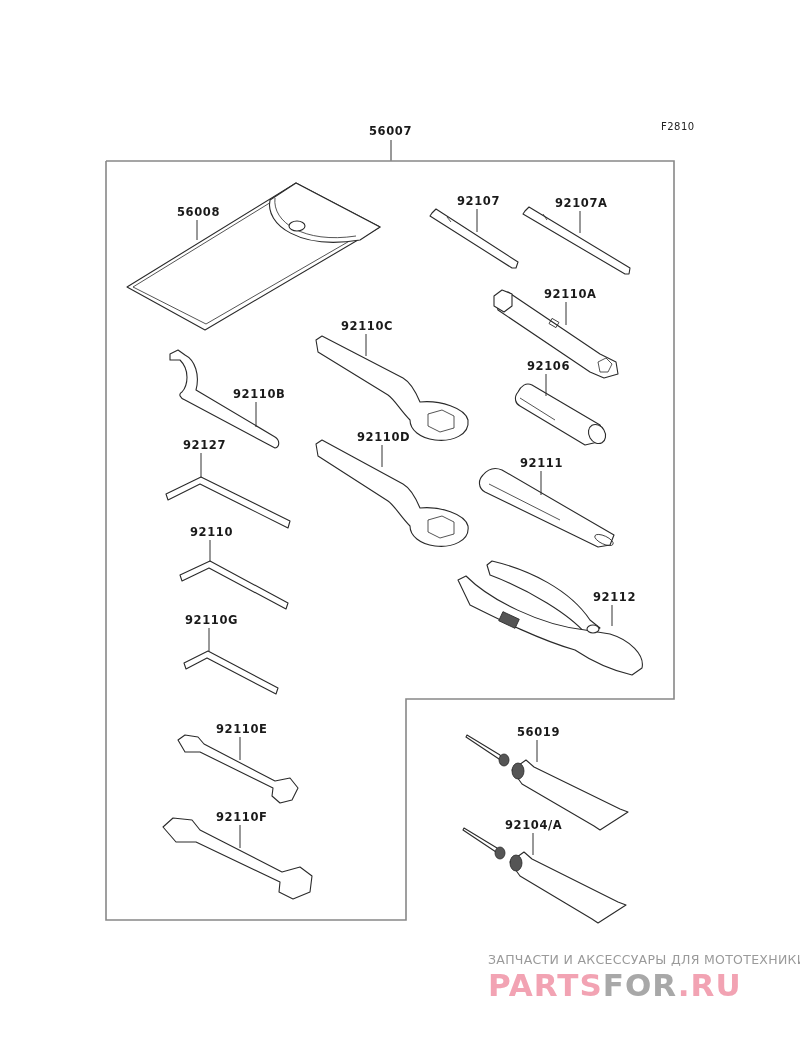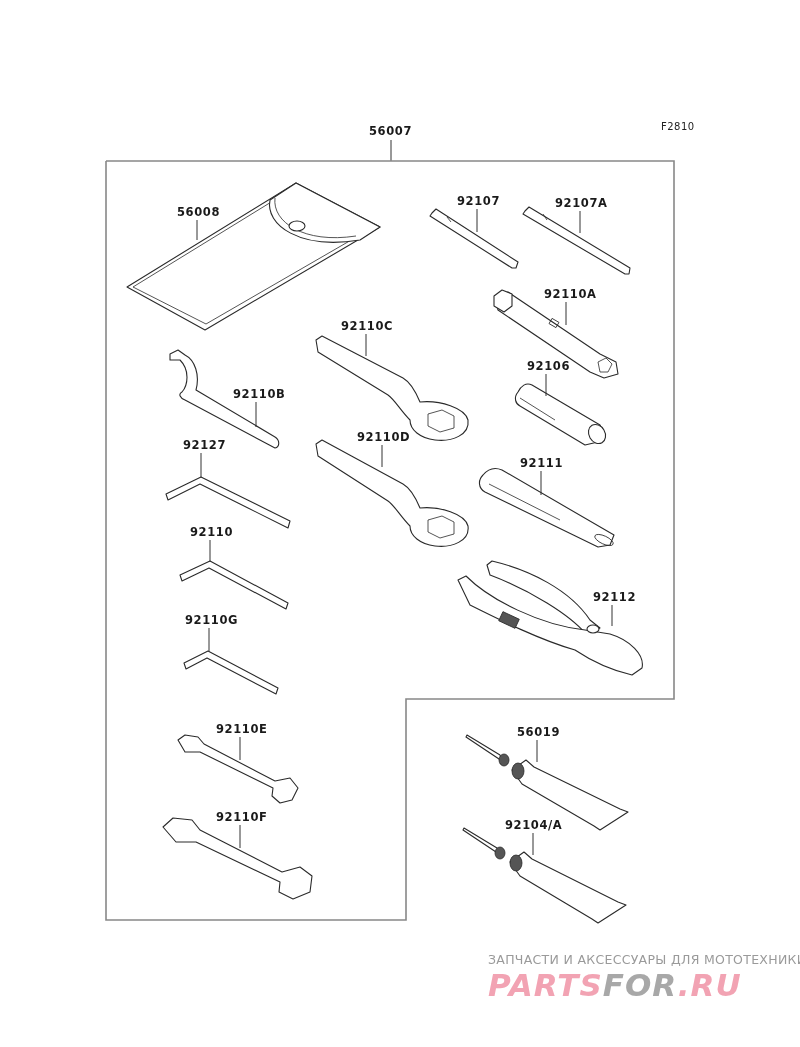--- a/index.html
+++ b/index.html
@@ -6,21 +6,21 @@
     body { width: 800px; height: 1047px; position: relative; overflow: hidden; font-family: "DejaVu Sans", sans-serif; }
     svg.diagram { position: absolute; left: 0; top: 0; }
     .lbl { font-family: "DejaVu Sans", sans-serif; font-weight: bold; font-size: 11.5px; fill: #1a1a1a; letter-spacing: 0.6px; }
     .fig { font-family: "DejaVu Sans", sans-serif; font-size: 10px; fill: #222; letter-spacing: 0.5px; }
     .lead { stroke: #333; stroke-width: 1; fill: none; }
     .part { stroke: #2a2a2a; stroke-width: 1.1; fill: #ffffff; stroke-linejoin: round; stroke-linecap: round; }
     .thin { stroke: #2a2a2a; stroke-width: 0.8; fill: none; }
     .dark { fill: #555; stroke: #2a2a2a; stroke-width: 0.8; }
     .border { stroke: #888; stroke-width: 1.6; fill: none; }
     .wm-top { position: absolute; left: 488px; top: 952px; font-family: "DejaVu Sans", sans-serif; font-size: 12.5px; color: #9a9a9a; letter-spacing: 0.3px; white-space: nowrap; }
-    .wm-main { position: absolute; left: 488px; top: 967px; font-family: "DejaVu Sans", sans-serif; font-weight: bold; font-size: 31px; letter-spacing: 1px; white-space: nowrap; font-style: italic; }
+    .wm-main { position: absolute; left: 488px; top: 967px; font-family: "DejaVu Sans", sans-serif; font-weight: bold; font-size: 31px; letter-spacing: 1px; white-space: nowrap; }
     .wm-a { color: #f2a3b3; }
     .wm-b { color: #a8a8a8; }
   </style>
 </head>
 <body>
 
 <svg class="diagram" width="800" height="1047" viewBox="0 0 800 1047">
 
   <text class="fig" x="661" y="130">F2810</text>
 

